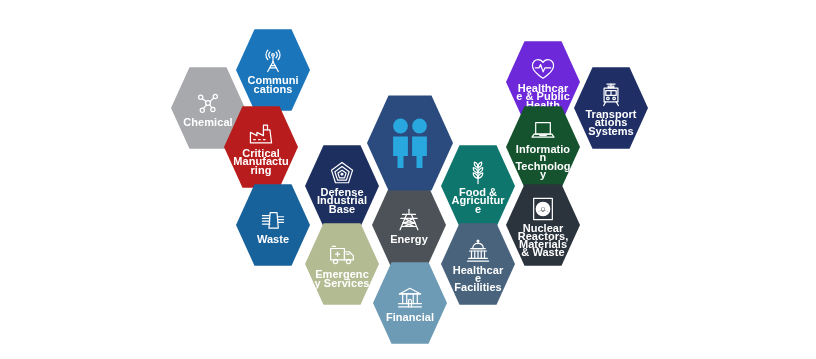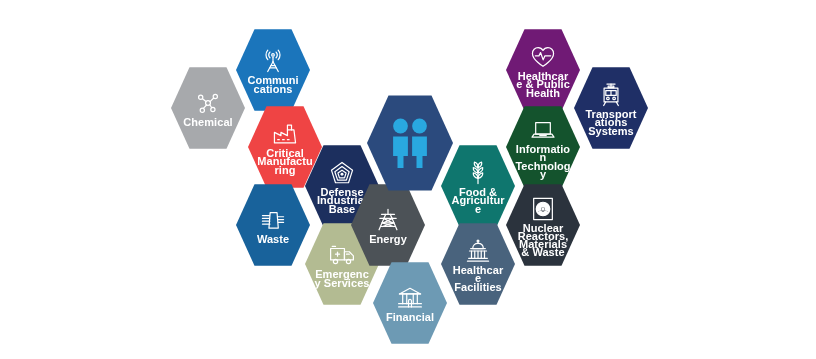--- a/index.html
+++ b/index.html
@@ -115,21 +115,21 @@
         <path d="M16 11.5 L16 17"></path>
         <path d="M16 17 L9.5 29"></path>
         <path d="M16 17 L22.5 29"></path>
         <line x1="11.9" y1="24.5" x2="20.1" y2="24.5"></line>
         <line x1="13.4" y1="21.6" x2="18.6" y2="21.6"></line>
       </g>
     </svg>
       </span>
       <span class="lbl">Communications</span>
     </div>
-    <div class="hex" style="left: 248px; top: 105px; background: #ef4444;">
+    <div class="hex" style="left: 224px; top: 105px; background: #b91c1c;">
       <span class="ico">
         <svg viewBox="0 0 32 32">
       <g fill="none" stroke="#ffffff" stroke-width="1.5" stroke-linecap="round" stroke-linejoin="round">
         <path d="M3 27 L3 14 L11 18 L11 14 L19 18 L19 11 L27 11 L29 27 Z"></path>
         <path d="M19 11 L19 5 L24 5 L24 11"></path>
         <line x1="7" y1="23" x2="9" y2="23"></line>
         <line x1="13" y1="23" x2="15" y2="23"></line>
         <line x1="19" y1="23" x2="21" y2="23"></line>
       </g>
     </svg>
@@ -176,21 +176,21 @@
         <circle cx="24" cy="24" r="2.6"></circle>
         <line x1="10.5" y1="12.5" x2="10.5" y2="17.5"></line>
         <line x1="8" y1="15" x2="13" y2="15"></line>
         <line x1="21.5" y1="15" x2="25" y2="15"></line>
         <line x1="4" y1="5.5" x2="8" y2="5.5"></line>
       </g>
     </svg>
       </span>
       <span class="lbl">Emergency Services</span>
     </div>
-    <div class="hex" style="left: 351px; top: 183px; background: rgb(76, 82, 87); justify-content: center;">
+    <div class="hex" style="left: 372px; top: 183px; background: rgb(76, 82, 87); justify-content: center;">
       <span class="ico">
         <svg viewBox="0 0 32 32">
       <g fill="none" stroke="#ffffff" stroke-width="1.5" stroke-linecap="round" stroke-linejoin="round">
         <path d="M16 3 L16 9"></path>
         <path d="M8 9 L24 9"></path>
         <path d="M6 14 L26 14"></path>
         <path d="M13.2 9 L5 28"></path>
         <path d="M18.8 9 L27 28"></path>
         <path d="M8.6 19.5 L23.4 19.5"></path>
         <path d="M7 24 L25 24"></path>
@@ -251,21 +251,21 @@
         <line x1="16" y1="16" x2="16" y2="25"></line>
         <line x1="20" y1="16" x2="20" y2="25"></line>
         <line x1="24" y1="16" x2="24" y2="25"></line>
         <line x1="4.5" y1="25" x2="27.5" y2="25"></line>
         <line x1="3" y1="28.5" x2="29" y2="28.5"></line>
       </g>
     </svg>
       </span>
       <span class="lbl">Healthcare Facilities</span>
     </div>
-    <div class="hex" style="left: 506px; top: 28px; background: #701a75;">
+    <div class="hex" style="left: 506px; top: 40px; background: #6d28d9;">
       <span class="ico">
         <svg viewBox="0 0 32 32">
       <g fill="none" stroke="#ffffff" stroke-width="1.5" stroke-linecap="round" stroke-linejoin="round">
         <path d="M16 27.5 C16 27.5 3 19.6 3 11.6 C3 7.4 6.2 4.4 10 4.4 C12.6 4.4 14.8 5.9 16 8.1 C17.2 5.9 19.4 4.4 22 4.4 C25.8 4.4 29 7.4 29 11.6 C29 19.6 16 27.5 16 27.5 Z"></path>
         <path d="M6.5 14.6 L11 14.6 L13 10.5 L16.2 19.5 L18.4 14.6 L25.5 14.6"></path>
       </g>
     </svg>
       </span>
       <span class="lbl">Healthcare &amp; Public Health</span>
     </div>

